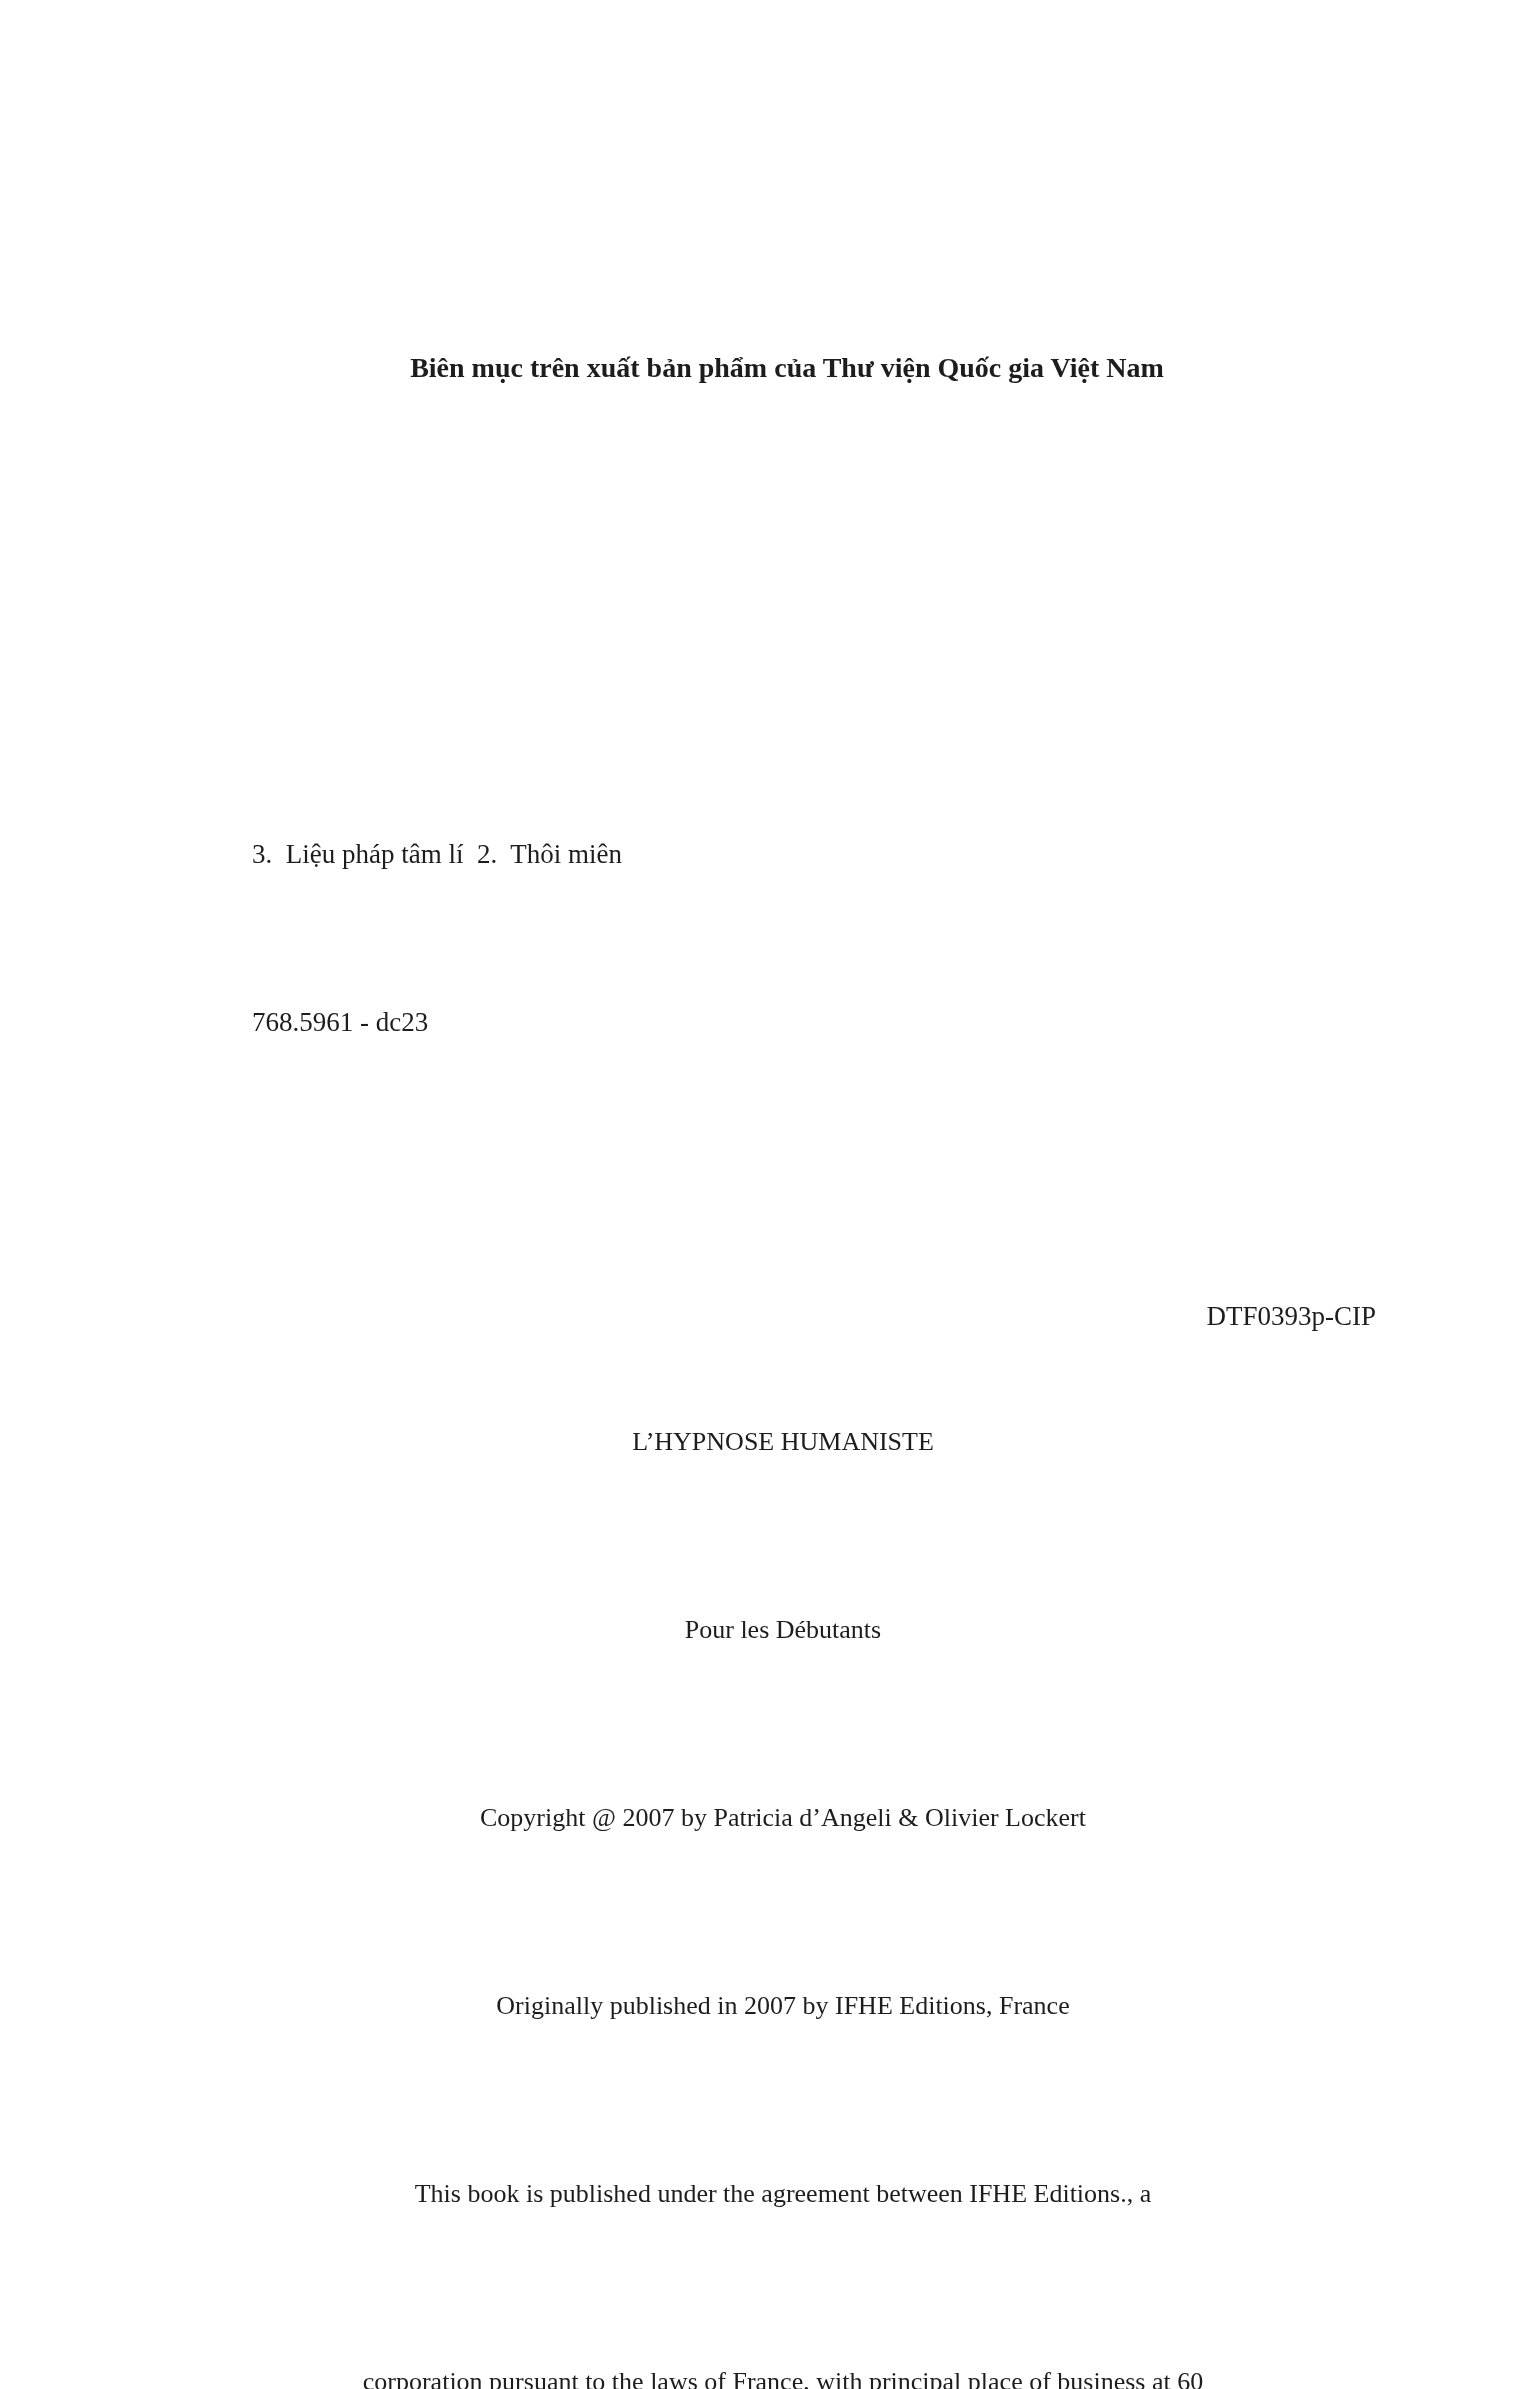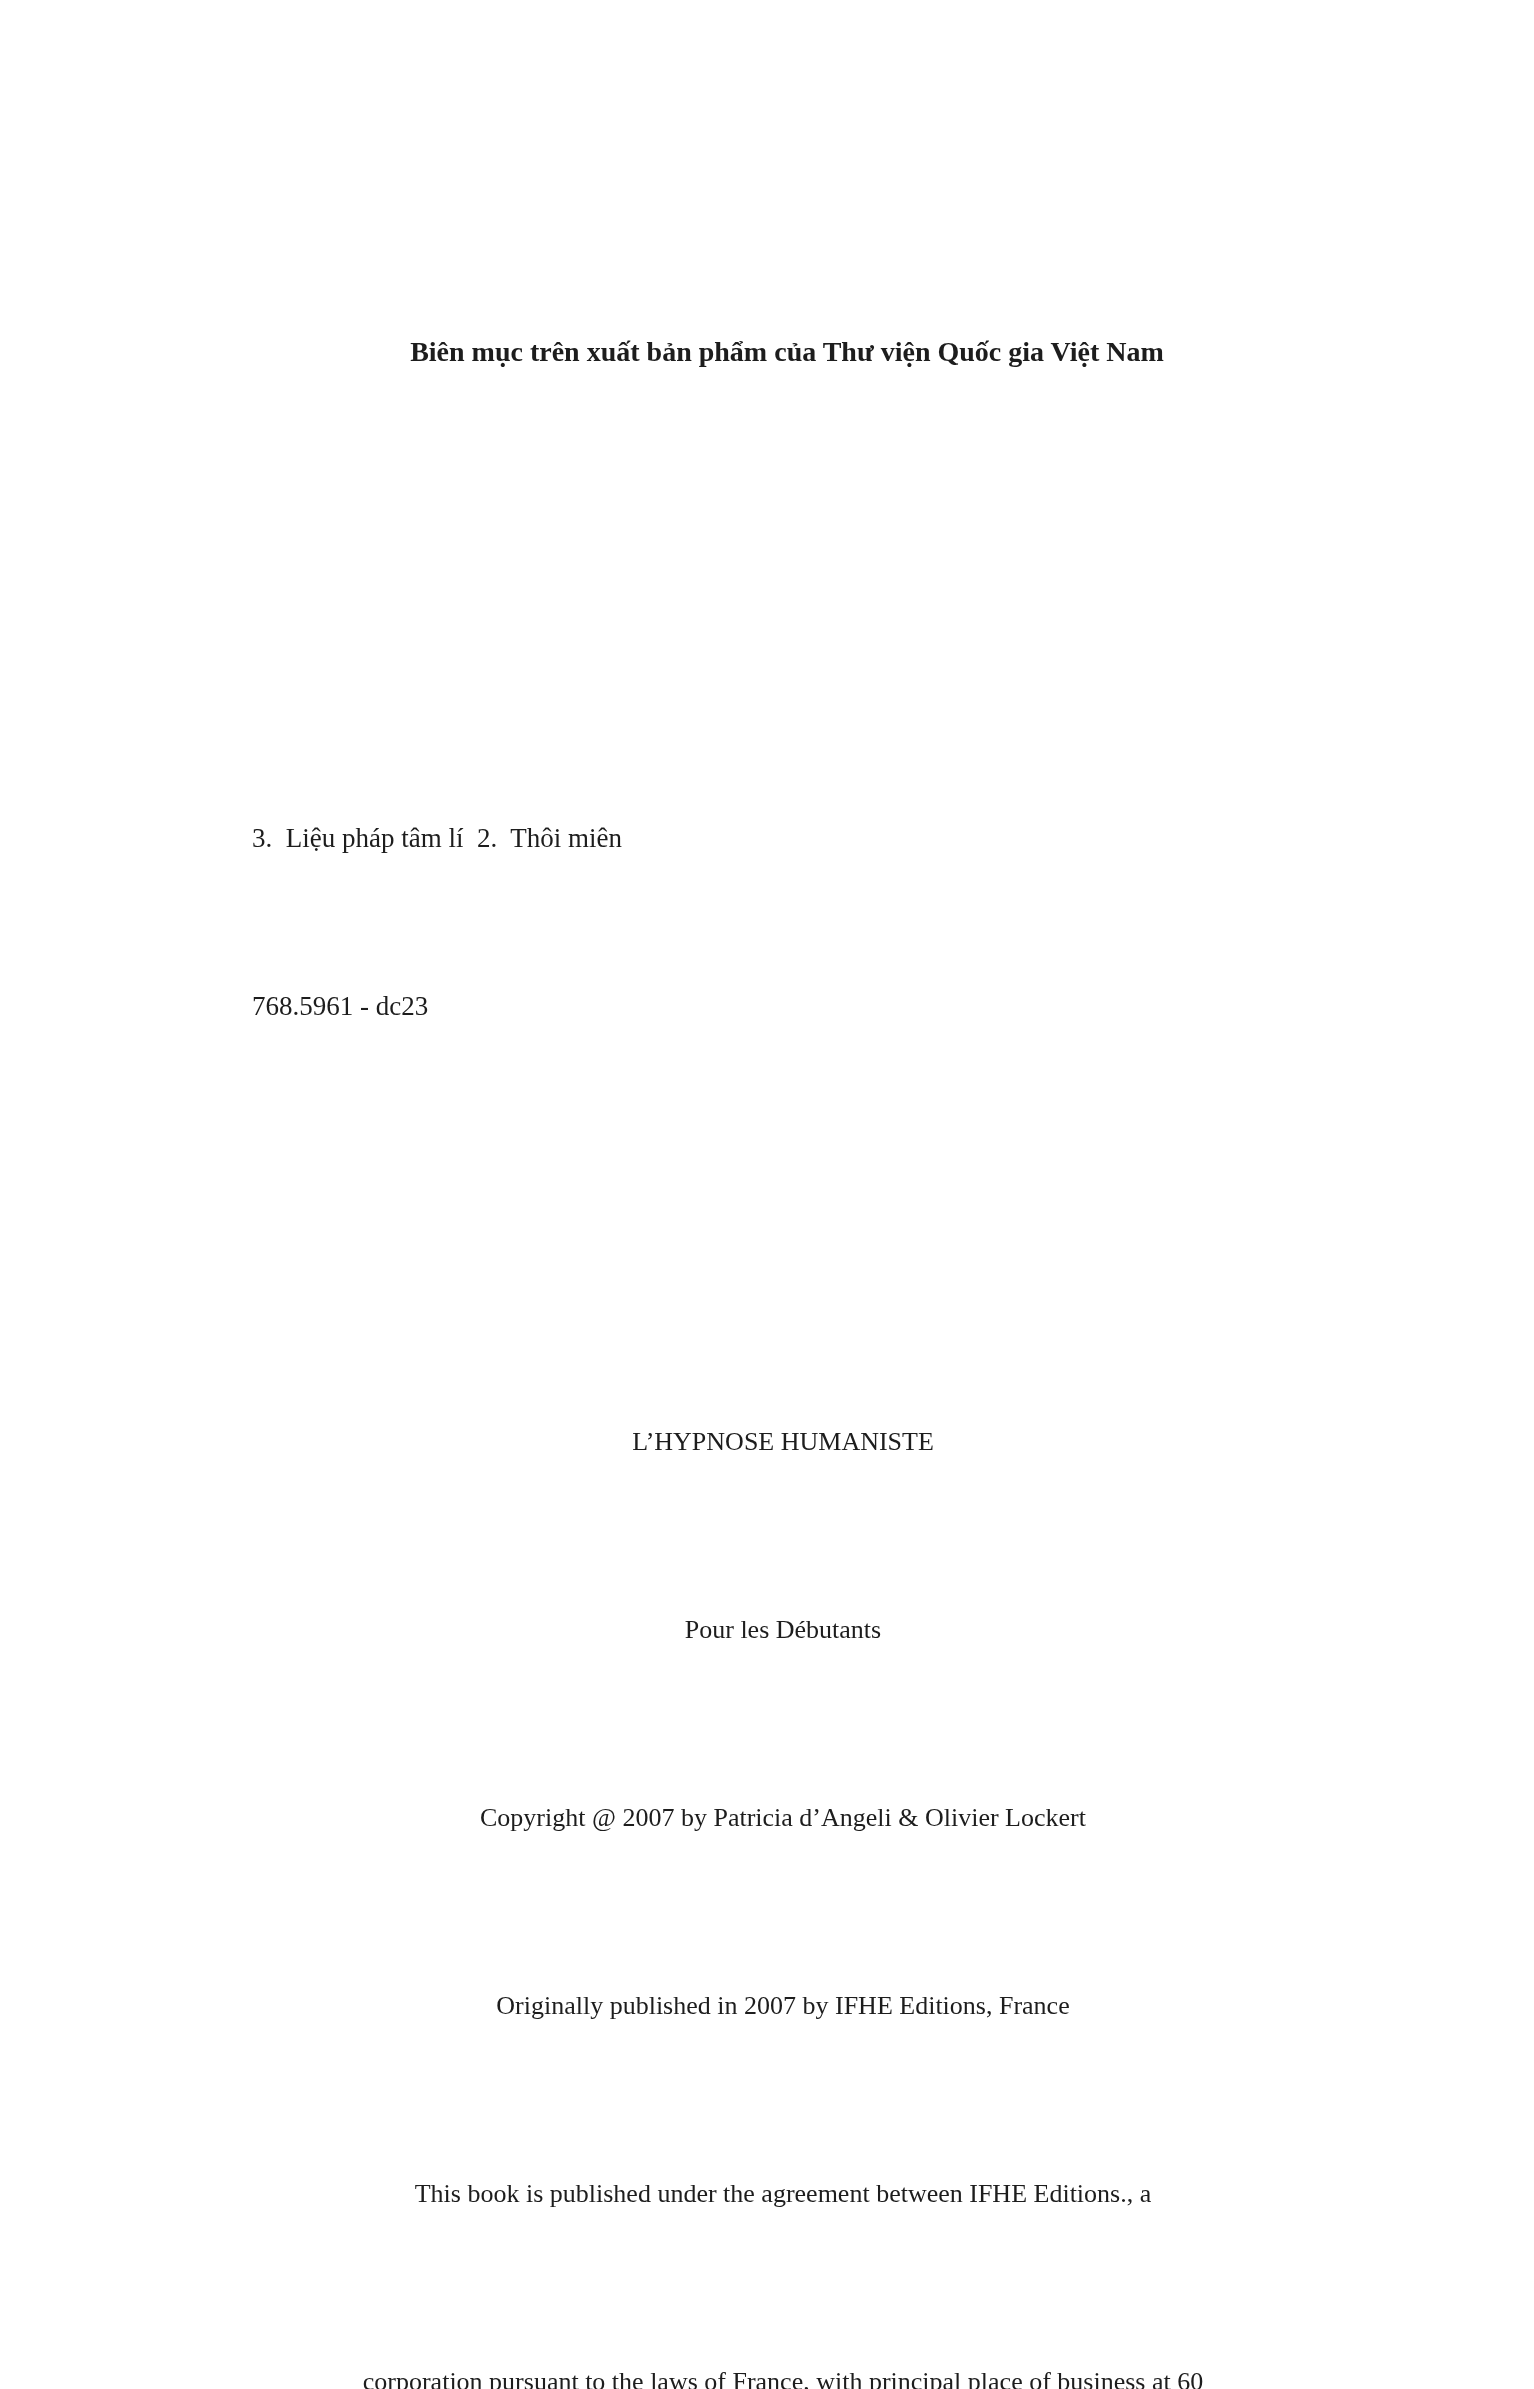--- a/index.html
+++ b/index.html
@@ -16,21 +16,21 @@
     -webkit-font-smoothing: antialiased;
   }
   .page {
     position: absolute;
     inset: 0;
     background: #ffffff;
   }
   
   .cip {
     position: absolute;
-    top: 247px;
+    top: 263px;
     left: 198px;
     width: 1178px;
     font-size: 27px;
     line-height: 42px;
     white-space: pre-wrap;
   }
   .cip-title {
     font-weight: bold;
     text-align: center;
     font-size: 28px;
@@ -65,20 +65,21 @@
     <div class="cip-gap"></div>
 
     <div>
       
         <div class="line indent">3.  Liệu pháp tâm lí  2.  Thôi miên</div>
       
         <div class="line indent">768.5961 - dc23</div>
       
     </div>
 
+    <div class="cip-number">DTF0393p-CIP</div>
   </section>
 
   <section class="colophon">
     <div>
       
         <div class="cline">L’HYPNOSE HUMANISTE</div>
       
         <div class="cline">Pour les Débutants</div>
       
         <div class="cline">Copyright @ 2007 by Patricia d’Angeli &amp; Olivier Lockert</div>

